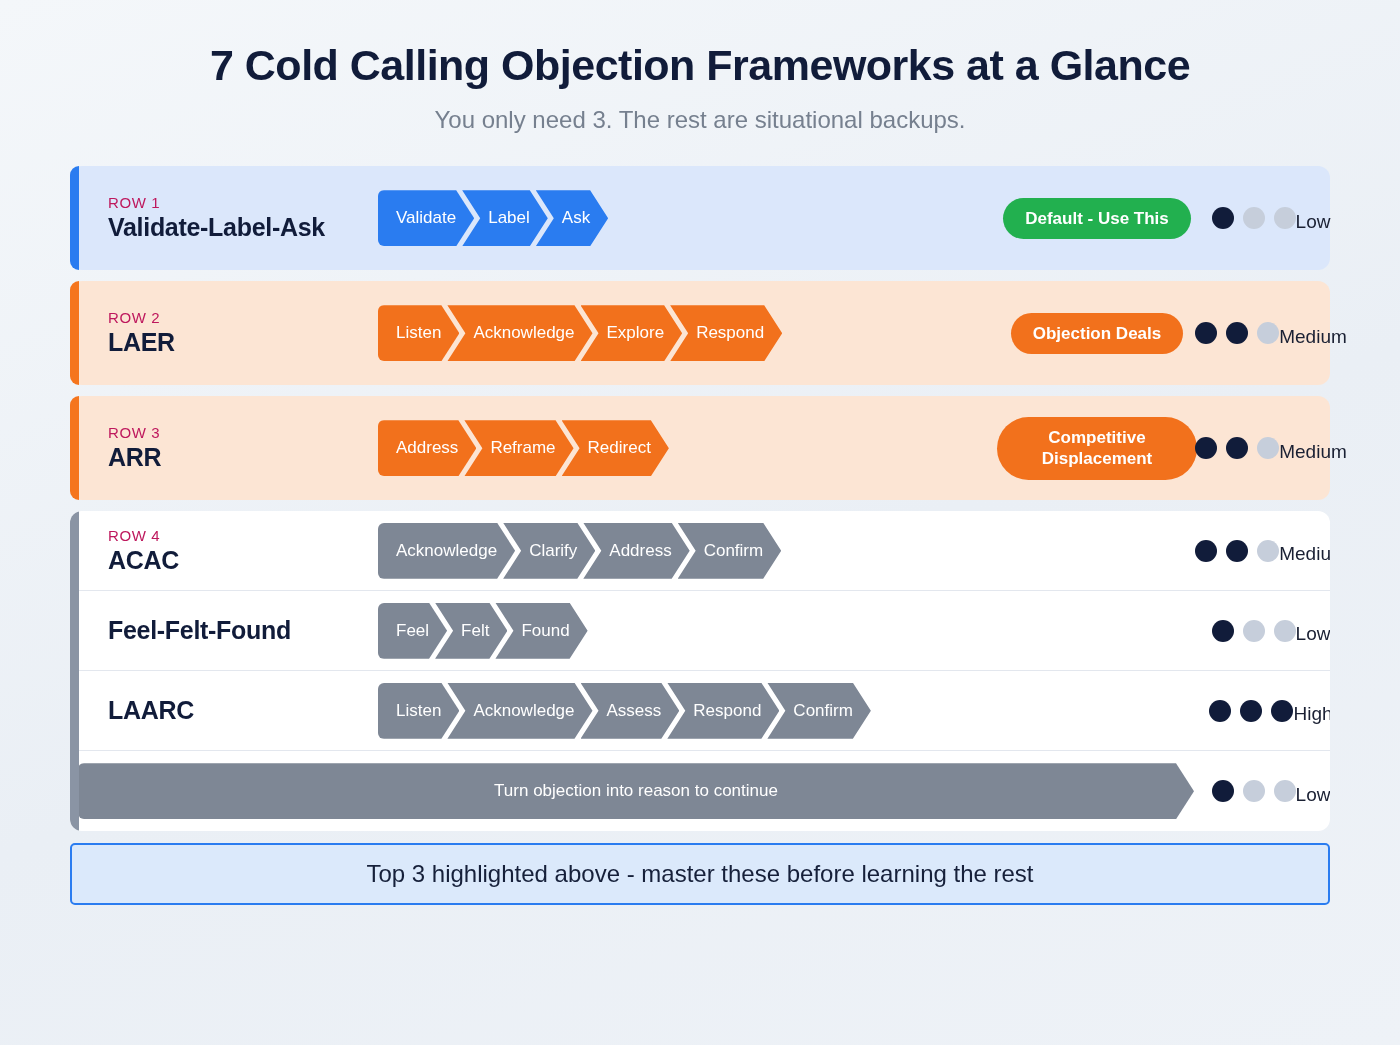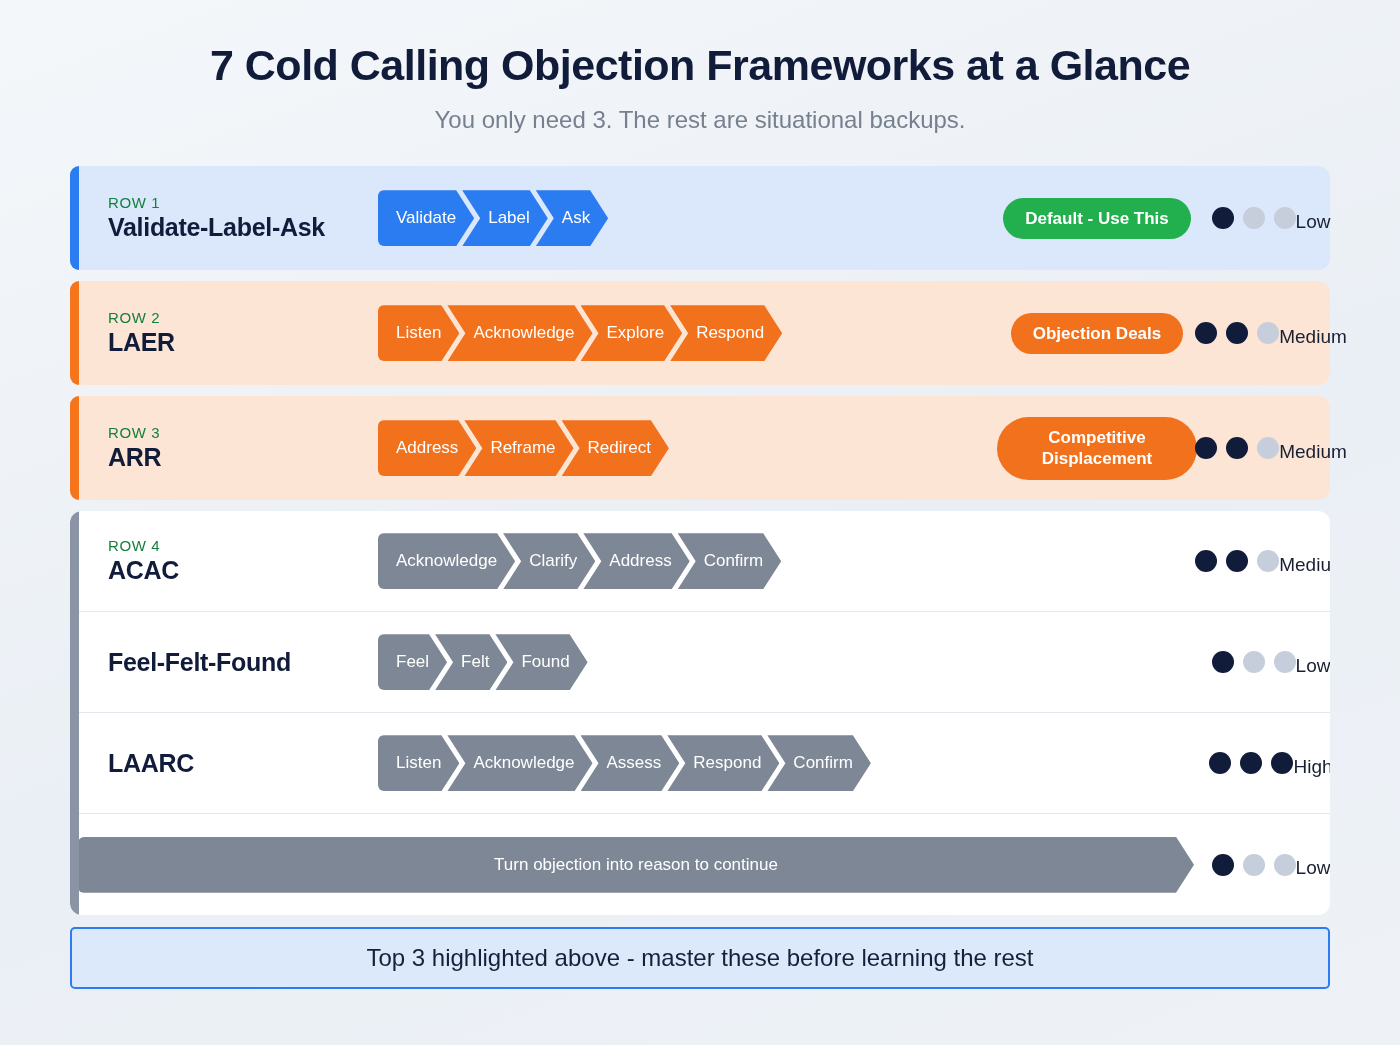--- a/index.html
+++ b/index.html
@@ -69,21 +69,21 @@
   .row-peach .accent { background: #f5751d; }
 
   
   .label-col {
     width: 300px;
     flex: 0 0 300px;
     padding-left: 30px;
   }
   .row-kicker {
     font-size: 15px;
-    color: #15803d;
+    color: #be185d;
     letter-spacing: 0.6px;
     margin-bottom: 2px;
   }
   .row-name {
     font-size: 25px;
     font-weight: bold;
     color: #111c3a;
     letter-spacing: -0.3px;
   }
   .row-name.no-kicker { line-height: 1.0; }
@@ -171,21 +171,21 @@
   }
   .gray-group > .accent {
     background: #8a94a4;
     border-radius: 12px 0 0 12px;
     z-index: 2;
   }
   .sub-row {
     position: relative;
     display: flex;
     align-items: center;
-    height: 101px;
+    height: 80px;
     border-bottom: 1px solid #e3e7ee;
     justify-content: center;
   }
   .sub-row:last-child { border-bottom: none; }
 
   
   .footer-banner {
     margin-top: 12px;
     height: 62px;
     border: 2px solid #2a7cf0;

